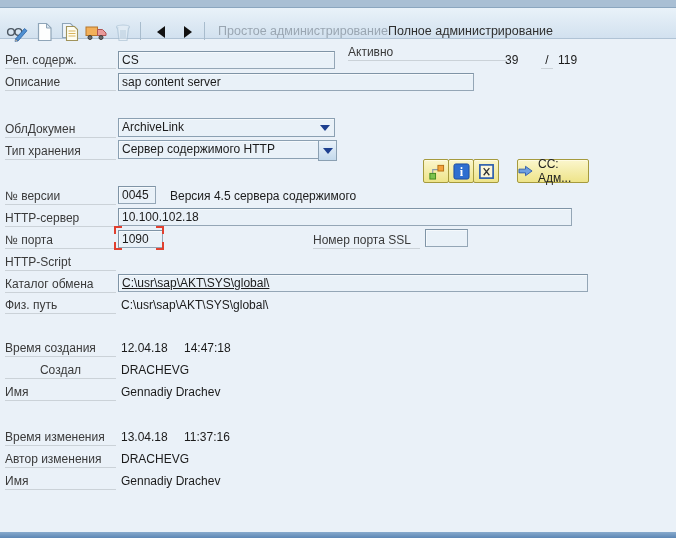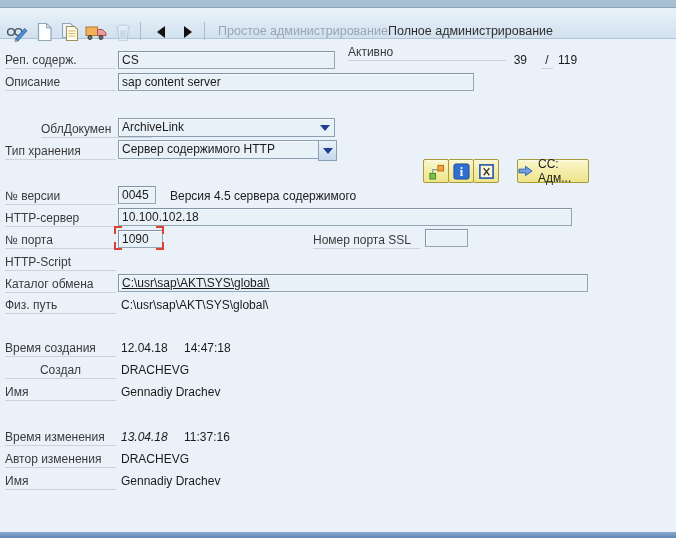--- a/index.html
+++ b/index.html
@@ -121,28 +121,28 @@
       <span class="tri tri-r"></span>
     </div>
     <div class="tsep" style="left:204px;"></div>
     <div class="ttext disabled" style="left:212px;">Простое администрирование</div>
     <div class="ttext active" style="left:382px;">Полное администрирование</div>
   </div>
 
   <div class="lbl" style="left:5px;top:52px;width:111px;">Реп. содерж.</div>
   <div class="fld" style="left:118px;top:51px;width:209px;">CS</div>
   <div class="lbl" style="left:348px;top:44px;width:158px;">Активно</div>
-  <div class="txt" style="left:505px;top:52px;width:22px;text-align:right;">39</div>
+  <div class="txt" style="left:505px;top:52px;width:22px;">39</div>
   <div class="txt slash" style="left:541px;top:52px;">/</div>
   <div class="txt" style="left:558px;top:52px;">119</div>
 
   <div class="lbl" style="left:5px;top:74px;width:111px;">Описание</div>
   <div class="fld" style="left:118px;top:73px;width:348px;">sap content server</div>
 
-  <div class="lbl" style="left:5px;top:121px;width:111px;margin-left:36px;">ОблДокумен</div>
+  <div class="lbl" style="left:5px;top:121px;width:111px;">ОблДокумен</div>
   <div class="combo" style="left:118px;top:118px;width:209px;">
     <span>ArchiveLink</span>
     <span class="ar"></span>
   </div>
 
   <div class="lbl" style="left:5px;top:143px;width:111px;">Тип хранения</div>
   <div class="combo" style="left:118px;top:140px;width:193px;">
     <span>Сервер содержимого HTTP</span>
   </div>
   <div class="combo-btn" style="left:318px;top:140px;">
@@ -211,21 +211,21 @@
 
   <div class="lbl" style="left:5px;top:340px;width:111px;">Время создания</div>
   <div class="txt" style="left:121px;top:340px;">12.04.18</div>
   <div class="txt" style="left:184px;top:340px;">14:47:18</div>
   <div class="lbl" style="left:5px;top:362px;width:111px;text-align:center;">Создал</div>
   <div class="txt" style="left:121px;top:362px;">DRACHEVG</div>
   <div class="lbl" style="left:5px;top:384px;width:111px;">Имя</div>
   <div class="txt" style="left:121px;top:384px;">Gennadiy Drachev</div>
 
   <div class="lbl" style="left:5px;top:429px;width:111px;">Время изменения</div>
-  <div class="txt" style="left:121px;top:429px;font-style:italic;">13.04.18</div>
+  <div class="txt" style="left:121px;top:429px;">13.04.18</div>
   <div class="txt" style="left:184px;top:429px;">11:37:16</div>
   <div class="lbl" style="left:5px;top:451px;width:111px;">Автор изменения</div>
   <div class="txt" style="left:121px;top:451px;">DRACHEVG</div>
   <div class="lbl" style="left:5px;top:473px;width:111px;">Имя</div>
   <div class="txt" style="left:121px;top:473px;">Gennadiy Drachev</div>
 
   <div class="bottom-bar"></div>
 </div>
 
 </body></html>

